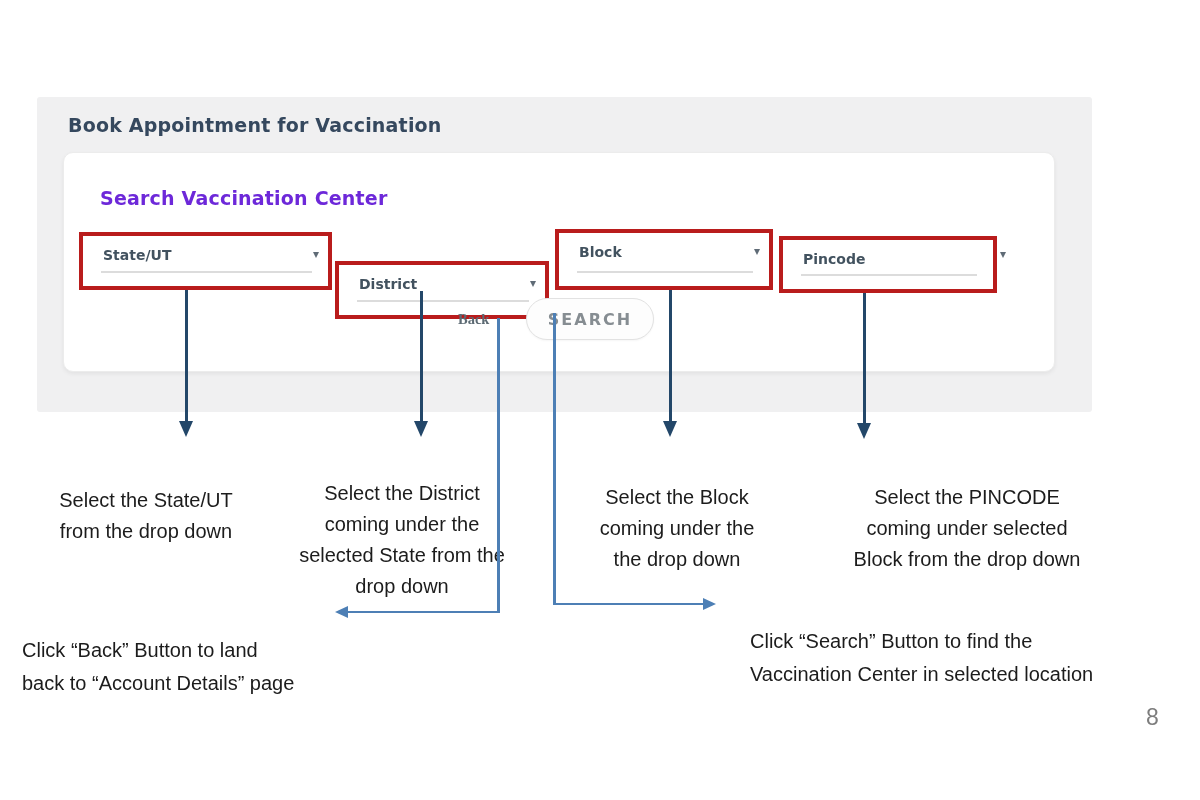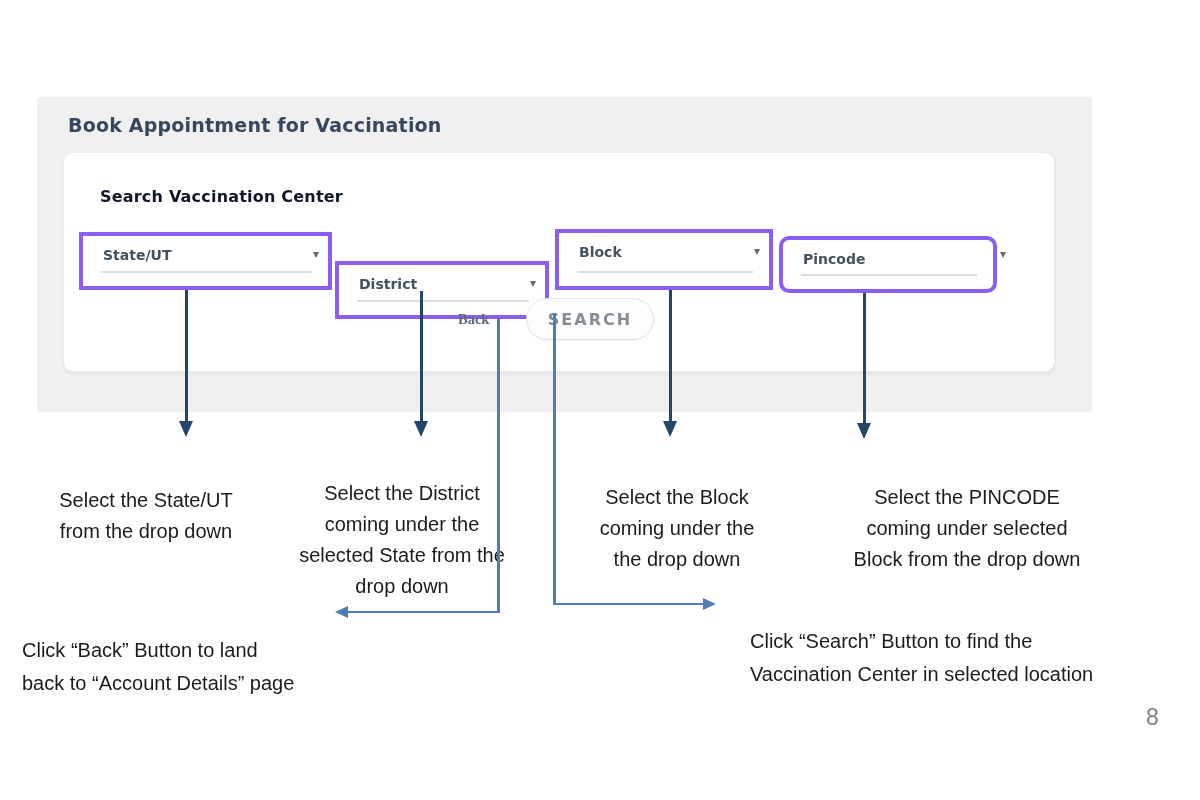--- a/index.html
+++ b/index.html
@@ -17,31 +17,31 @@
     font-family:"DejaVu Sans",sans-serif;font-size:19px;font-weight:bold;
     color:#35485e;letter-spacing:.2px;
   }
   .inner-card{
     position:absolute;left:63px;top:152px;width:990px;height:218px;
     background:#ffffff;border:1px solid #ececec;border-radius:10px;
     box-shadow:0 2px 4px rgba(0,0,0,.06);
   }
   .section-title{
     position:absolute;left:100px;top:187px;
-    font-family:"DejaVu Sans",sans-serif;font-size:16px;font-weight:600;
-    color:#0f172a;letter-spacing:.2px;
+    font-family:"DejaVu Sans",sans-serif;font-size:19px;font-weight:600;
+    color:#6d28d9;letter-spacing:.2px;
   }
   
   .dd{
-    position:absolute;background:#fff;border:4px solid #8b5cf6;box-sizing:border-box;
+    position:absolute;background:#fff;border:4px solid #b91c1c;box-sizing:border-box;
   }
   .dd-state   {left:79px; top:232px;width:253px;height:58px;}
   .dd-district{left:335px;top:233px;width:214px;height:58px;margin-top:28px;}
   .dd-block   {left:555px;top:229px;width:218px;height:61px;padding-left:16px;}
-  .dd-pincode {left:779px;top:236px;width:218px;height:57px;border-radius:10px;}
+  .dd-pincode {left:779px;top:236px;width:218px;height:57px;}
   .dd-label{
     position:absolute;left:20px;top:11px;
     font-family:"DejaVu Sans",sans-serif;font-size:14px;font-weight:600;color:#42525f;
   }
   .dd-caret{
     position:absolute;right:9px;top:11px;font-size:12px;color:#5f6b76;
   }
   .dd-underline{
     position:absolute;left:18px;right:16px;bottom:13px;height:2px;background:#dcdcdc;
   }

